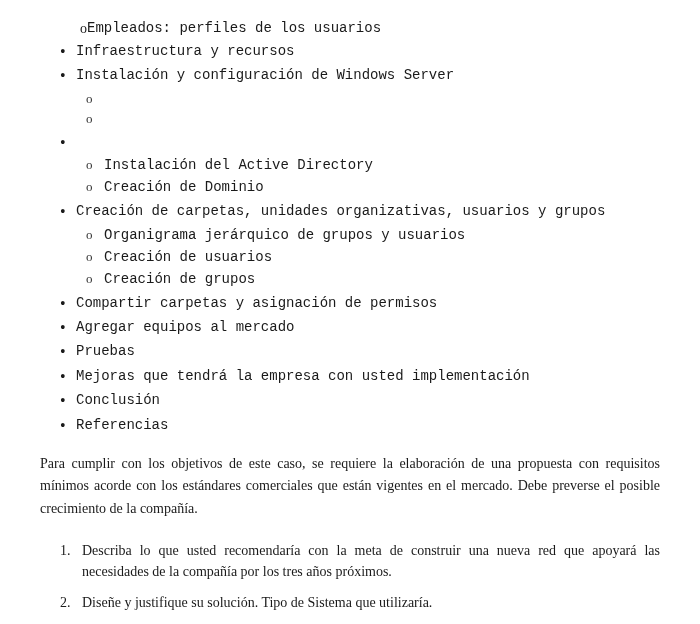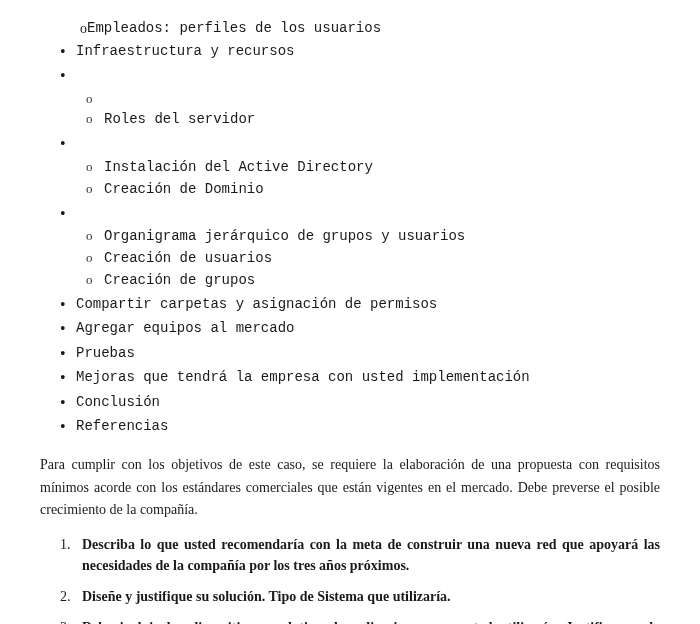--- a/index.html
+++ b/index.html
@@ -56,21 +56,21 @@
       color: #333;
     }
 
     .item-text {
       flex: 1;
       font-family: Liberation Mono, monospace;
     }
 
     .paragraph-section {
       margin-top: 16px;
-      margin-bottom: 12px;
+      margin-bottom: 20px;
       text-align: justify;
       line-height: 1.6;
     }
 
     .numbered-list {
       list-style: none;
       margin-left: 20px;
     }
 
     .numbered-list li {
@@ -80,74 +80,74 @@
       text-align: justify;
     }
 
     .numbered-list li .num {
       min-width: 22px;
       font-weight: normal;
     }
 
     .num-text {
       flex: 1;
-      font-weight: bold;
     }
   </style>
 </head>
 <body>
 
 <ul class="bullet-list" style="margin-left:40px; margin-bottom:2px;">
   <li>
     <span class="sub-bullet">o</span>
     <span class="item-text">Empleados: perfiles de los usuarios</span>
   </li>
 </ul>
 
 <ul class="bullet-list">
 
   <li>
     <span class="bullet-dot">•</span>
     <span class="item-text">Infraestructura y recursos</span>
+  </li>
+
+  <li style="flex-direction:column;">
+    <div style="display:flex; align-items:flex-start;">
+      <span class="bullet-dot">•</span>
+      <span class="item-text">Instalación y configuración de Windows Server</span>
+    </div>
+    <ul class="sub-list" style="margin-left:26px;">
+      <li>
+        <span class="sub-bullet">o</span>
+      </li>
+      <li>
+        <span class="sub-bullet">o</span>
+      </li>
+    </ul>
   </li>
 
   <li style="flex-direction:column;">
     <div style="display:flex; align-items:flex-start;">
       <span class="bullet-dot">•</span>
     </div>
     <ul class="sub-list" style="margin-left:26px;">
       <li>
         <span class="sub-bullet">o</span>
-      </li>
-      <li>
-        <span class="sub-bullet">o</span>
-        <span class="item-text">Roles del servidor</span>
+        <span class="item-text">Instalación del Active Directory</span>
+      </li>
+      <li>
+        <span class="sub-bullet">o</span>
+        <span class="item-text">Creación de Dominio</span>
       </li>
     </ul>
   </li>
 
   <li style="flex-direction:column;">
     <div style="display:flex; align-items:flex-start;">
       <span class="bullet-dot">•</span>
-    </div>
-    <ul class="sub-list" style="margin-left:26px;">
-      <li>
-        <span class="sub-bullet">o</span>
-        <span class="item-text">Instalación del Active Directory</span>
-      </li>
-      <li>
-        <span class="sub-bullet">o</span>
-        <span class="item-text">Creación de Dominio</span>
-      </li>
-    </ul>
-  </li>
-
-  <li style="flex-direction:column;">
-    <div style="display:flex; align-items:flex-start;">
-      <span class="bullet-dot">•</span>
+      <span class="item-text">Creación de carpetas, unidades organizativas, usuarios y grupos</span>
     </div>
     <ul class="sub-list" style="margin-left:26px;">
       <li>
         <span class="sub-bullet">o</span>
         <span class="item-text">Organigrama jerárquico de grupos y usuarios</span>
       </li>
       <li>
         <span class="sub-bullet">o</span>
         <span class="item-text">Creación de usuarios</span>
       </li>

